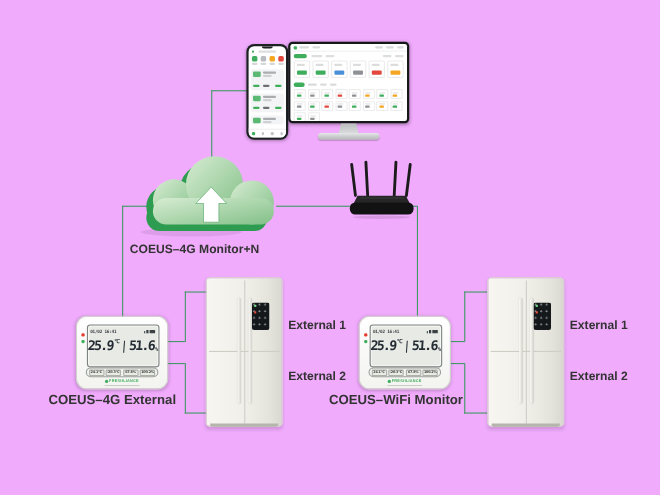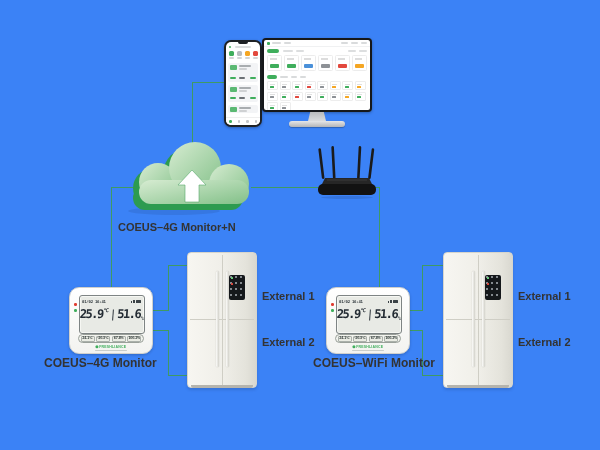--- a/index.html
+++ b/index.html
@@ -1,16 +1,16 @@
 <!DOCTYPE html>
 <html><head>
 <meta charset="utf-8">
 <style>
   html,body{margin:0;padding:0;background:#fff;}
-  .canvas{position:relative;width:600px;height:450px;background:#3b82f6;overflow:hidden;
+  .canvas{position:relative;width:600px;height:450px;background:#f0abfc;overflow:hidden;
           font-family:"Liberation Sans",sans-serif;}
   .line{position:absolute;background:#3f9a63;}
   .lh{height:1px;} .lv{width:1px;}
 
   
   .lbl{position:absolute;font-weight:700;font-size:11px;color:#333;white-space:nowrap;line-height:13px;}
   .lbl-lg{font-size:12px;}
 
   
   .phone{position:absolute;left:224px;top:40px;width:38px;height:87px;background:#1e2124;
@@ -468,16 +468,16 @@
       <span class="px-g"></span>
         <span class="px-r"></span>
     </span>
     <span class="fbase"></span>
   </div>
 
   <div class="lbl" style="left:262px;top:290px">External 1</div>
   <div class="lbl" style="left:262px;top:336px">External 2</div>
   <div class="lbl" style="left:518px;top:290px">External 1</div>
   <div class="lbl" style="left:518px;top:336px">External 2</div>
-  <div class="lbl lbl-lg" style="left:44px;top:357px">COEUS–4G Monitor</div>
-  <div class="lbl lbl-lg" style="left:313px;top:357px">COEUS–WiFi Monitor</div>
+  <div class="lbl lbl-lg" style="left:44px;top:357px">COEUS–4G External</div>
+  <div class="lbl lbl-lg" style="left:299px;top:357px">COEUS–WiFi Monitor</div>
 
 </div>
 
 </body></html>

